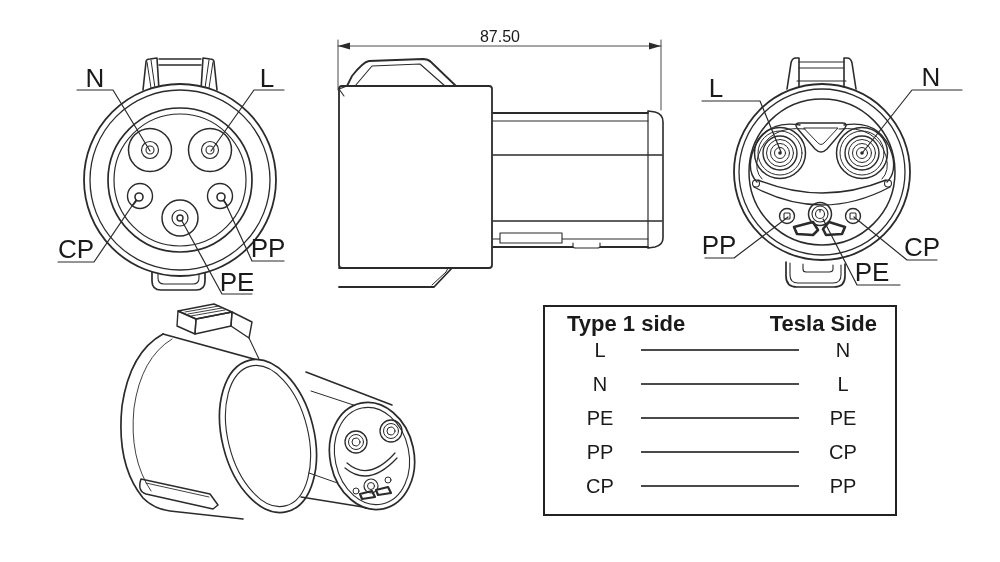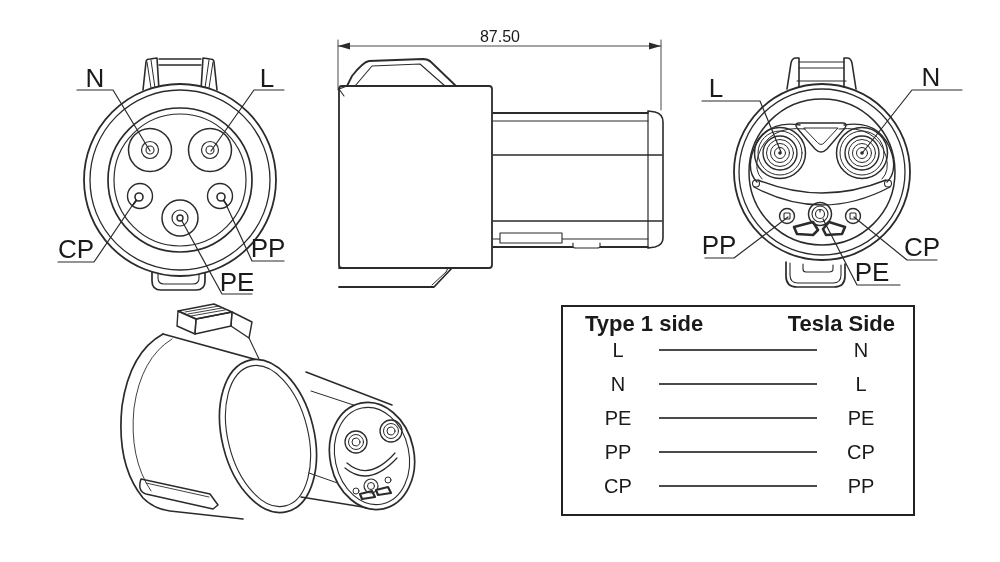--- a/index.html
+++ b/index.html
@@ -9,21 +9,21 @@
   }
   svg text{
     font-family:"Liberation Sans", sans-serif;
     fill:#1a1a1a;
   }
   .pin-label{font-size:26px;}
   .dim-label{font-size:16px;}
   
   .map-table{
     position:absolute;left:543px;top:305px;width:354px;height:211px;
-    border:2px solid #222;box-sizing:border-box;background:#ffffff;margin-left:18px;
+    border:2px solid #222;box-sizing:border-box;background:#ffffff;
   }
   .map-header{
     display:flex;justify-content:space-between;align-items:flex-start;
     padding:8px 18px 0 22px;height:18px;
     font-size:22px;font-weight:700;color:#1a1a1a;line-height:18px;
   }
   .map-rows{margin-top:0;}
   .map-row{
     display:flex;align-items:center;height:34px;
   }

